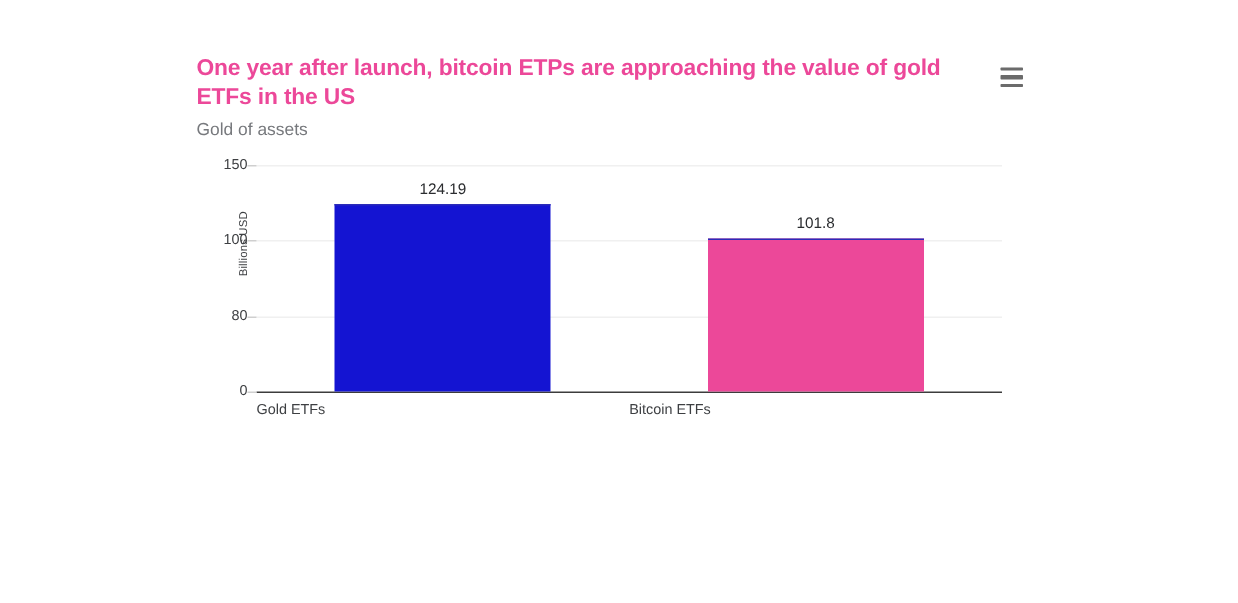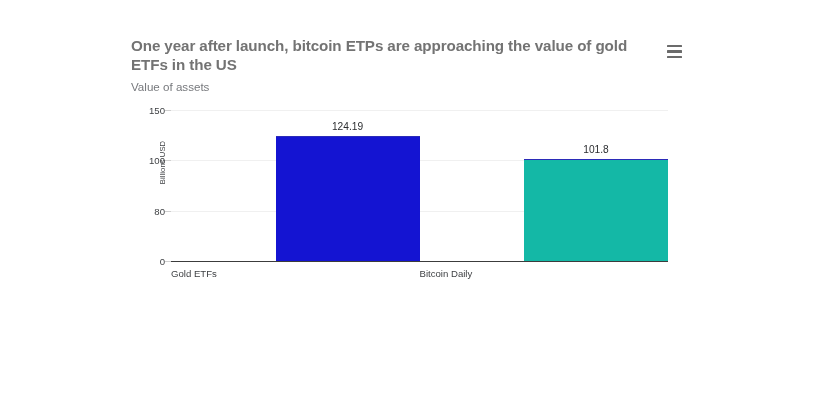--- a/index.html
+++ b/index.html
@@ -32,21 +32,21 @@
   #title-row {
     display: flex;
     align-items: flex-start;
     justify-content: space-between;
   }
   #chart-title {
     font-size: 15.2px;
     line-height: 19px;
     font-weight: 700;
     letter-spacing: -0.1px;
-    color: #737373;
+    color: #ec4899;
     max-width: 500px;
     margin: 0;
   }
   #menu-button {
     width: 15px;
     height: 13px;
     margin-top: 9px;
     margin-right: -6px;
     display: flex;
     flex-direction: column;
@@ -138,21 +138,21 @@
     height: 151px;
     display: flex;
     align-items: flex-end;
   }
   .bar-slot {
     flex: 1 1 0;
     height: 100%;
     position: relative;
     display: flex;
     align-items: flex-end;
-    justify-content: flex-end;
+    justify-content: center;
   }
   .bar {
     width: 144px;
     background: #1414d2;
     border-top: 1.5px solid #2b2bb8;
     box-sizing: border-box;
     position: relative;
   }
   .bar-value {
     position: absolute;
@@ -199,21 +199,21 @@
 
   <div id="header">
     <div id="title-row">
       <h1 id="chart-title">One year after launch, bitcoin ETPs are approaching the value of gold ETFs in the US</h1>
       <div id="menu-button">
         <span></span>
         <span></span>
         <span></span>
       </div>
     </div>
-    <p id="chart-subtitle">Value of assets</p>
+    <p id="chart-subtitle">Gold of assets</p>
   </div>
 
   <div id="plot-area">
     <div id="y-axis-title">Billions USD</div>
     <div id="grid">
         <div class="gridline base" style="top: 151px;">
           <span class="ytick">0</span>
           <span class="tick-dash"></span>
         </div>
         <div class="gridline" style="top: 100.667px;">
@@ -229,25 +229,25 @@
           <span class="tick-dash"></span>
         </div>
       </div>
     <div id="bars">
         <div class="bar-slot">
           <div class="bar" style="height: 125.018px; background: rgb(20, 20, 210);">
             <div class="bar-value">124.19</div>
           </div>
         </div>
         <div class="bar-slot">
-          <div class="bar" style="height: 102.479px; background: #14b8a6;">
+          <div class="bar" style="height: 102.479px; background: #ec4899;">
             <div class="bar-value">101.8</div>
           </div>
         </div>
       </div>
     <div id="xlabels">
         <div class="xlabel">Gold ETFs</div>
-        <div class="xlabel">Bitcoin Daily</div>
+        <div class="xlabel">Bitcoin ETFs</div>
       </div>
   </div>
 
 
 </div>
 
 </body></html>

